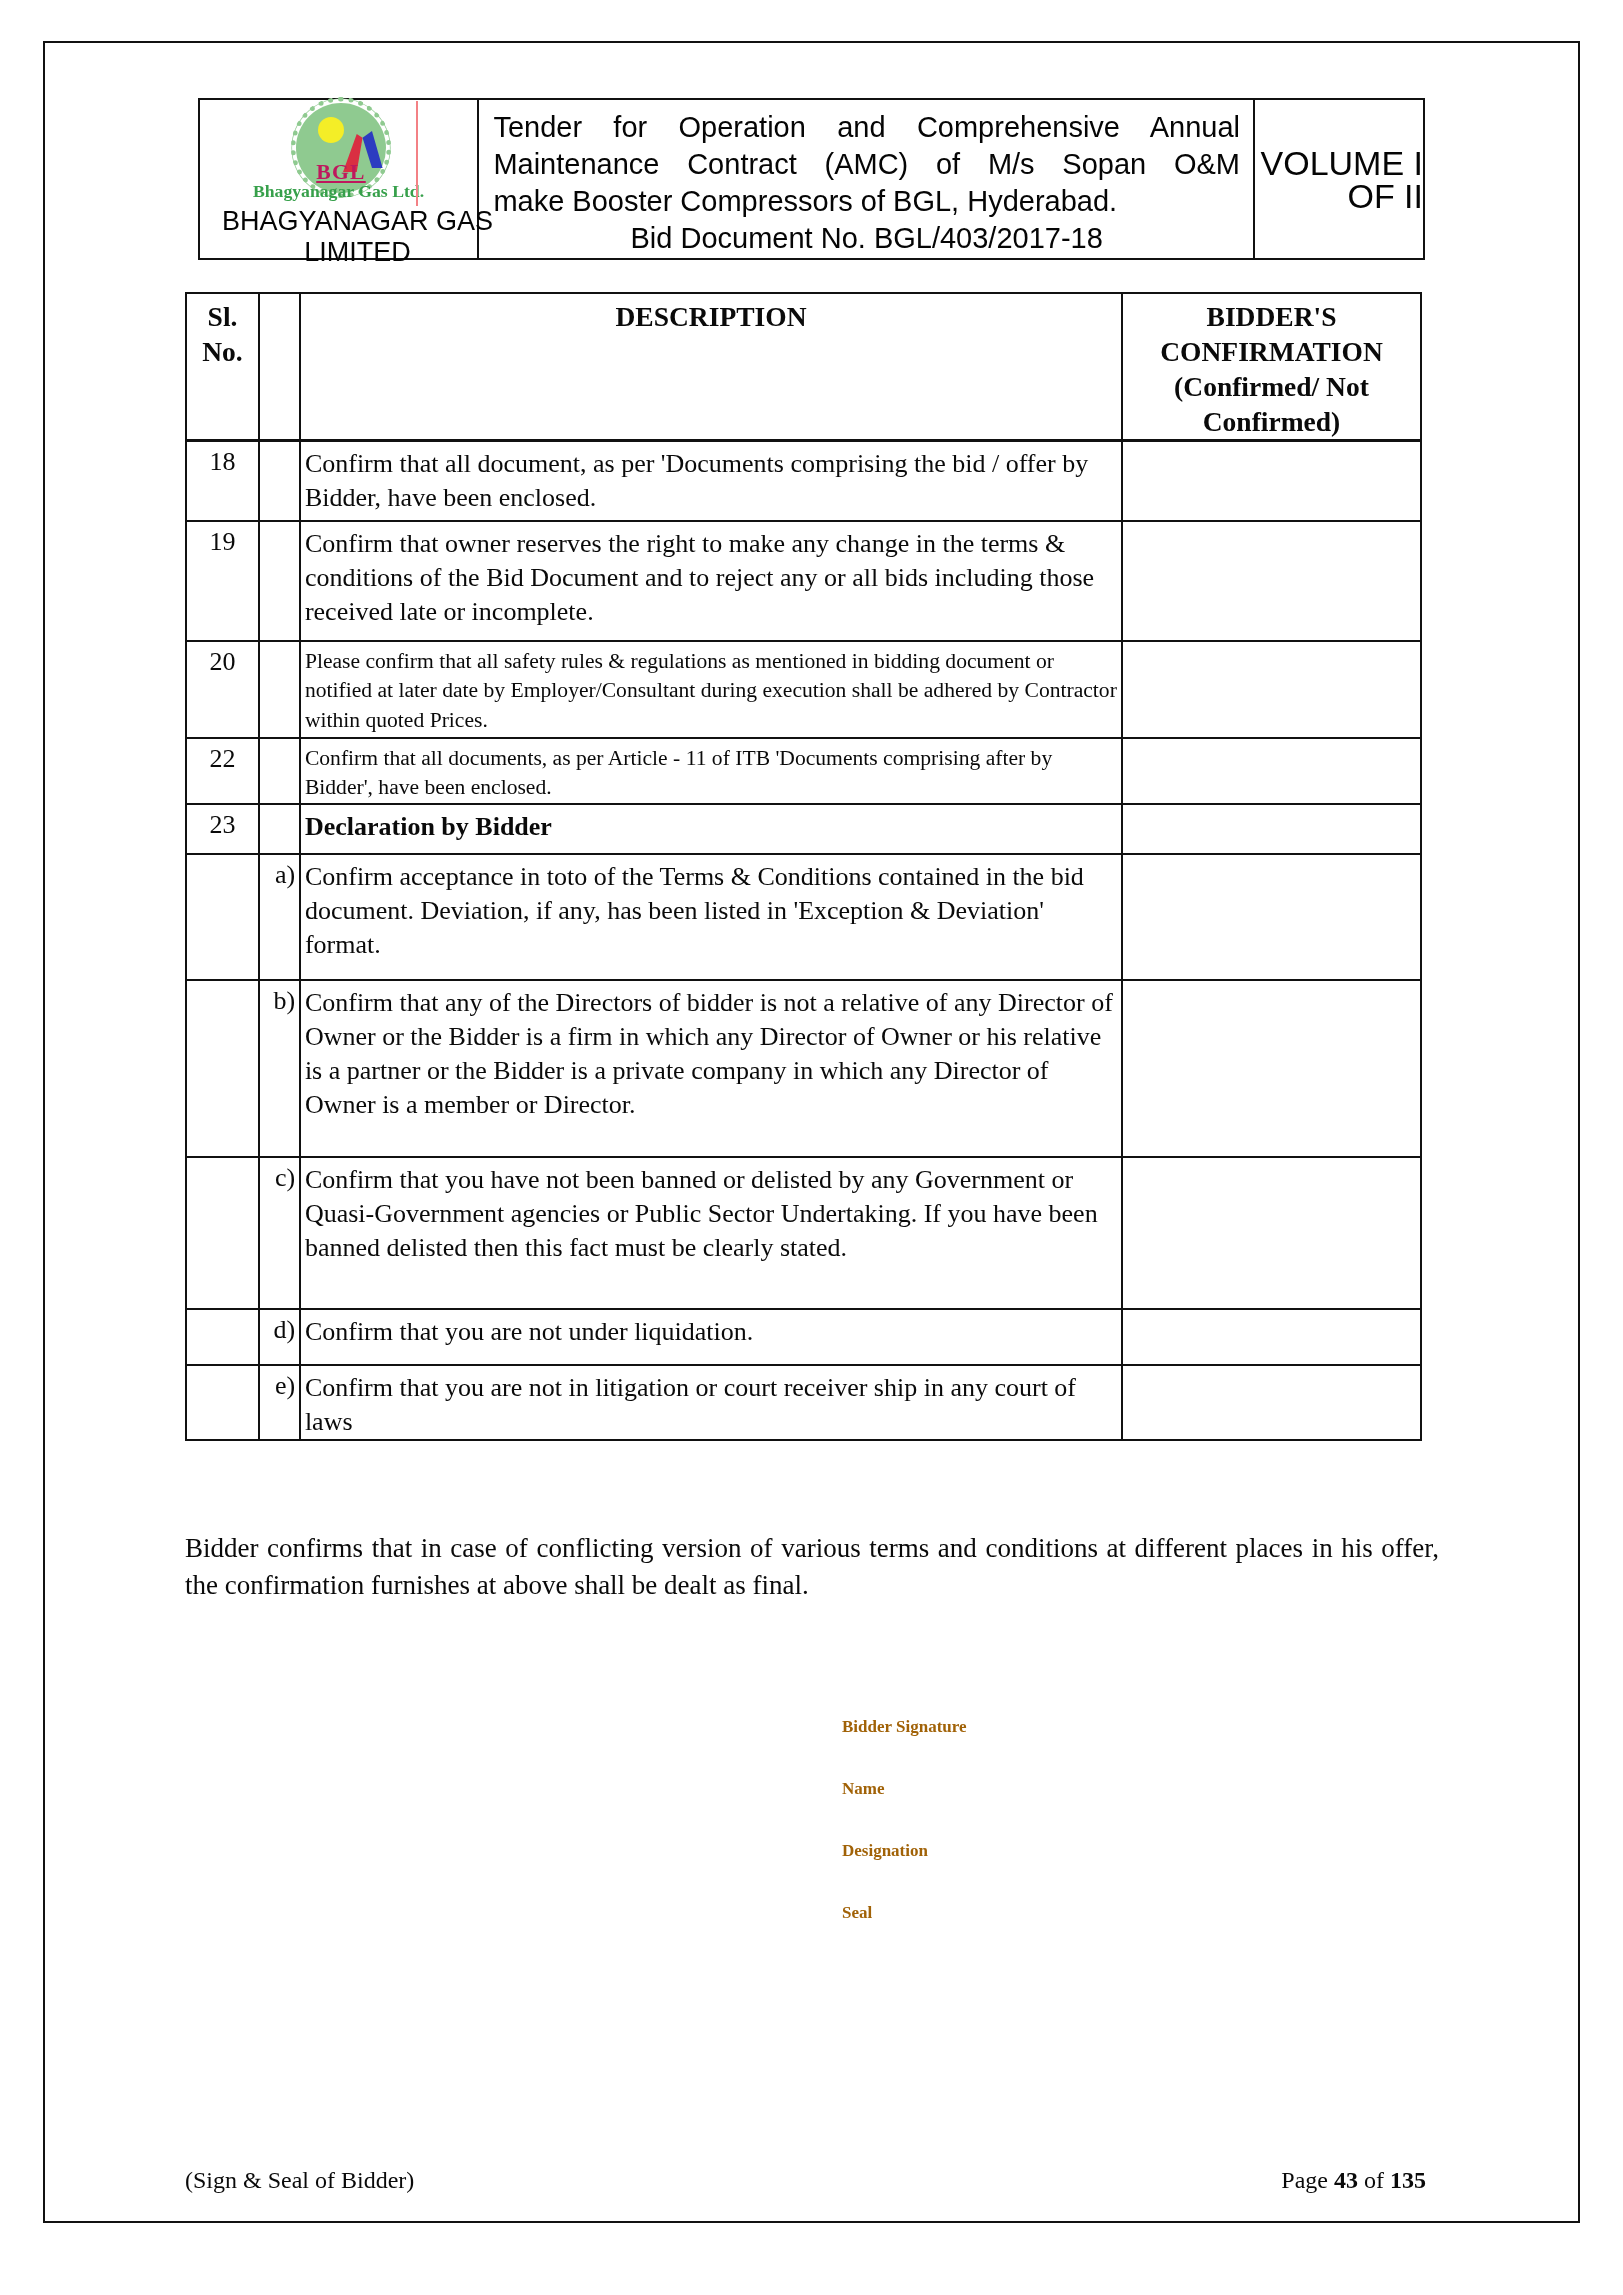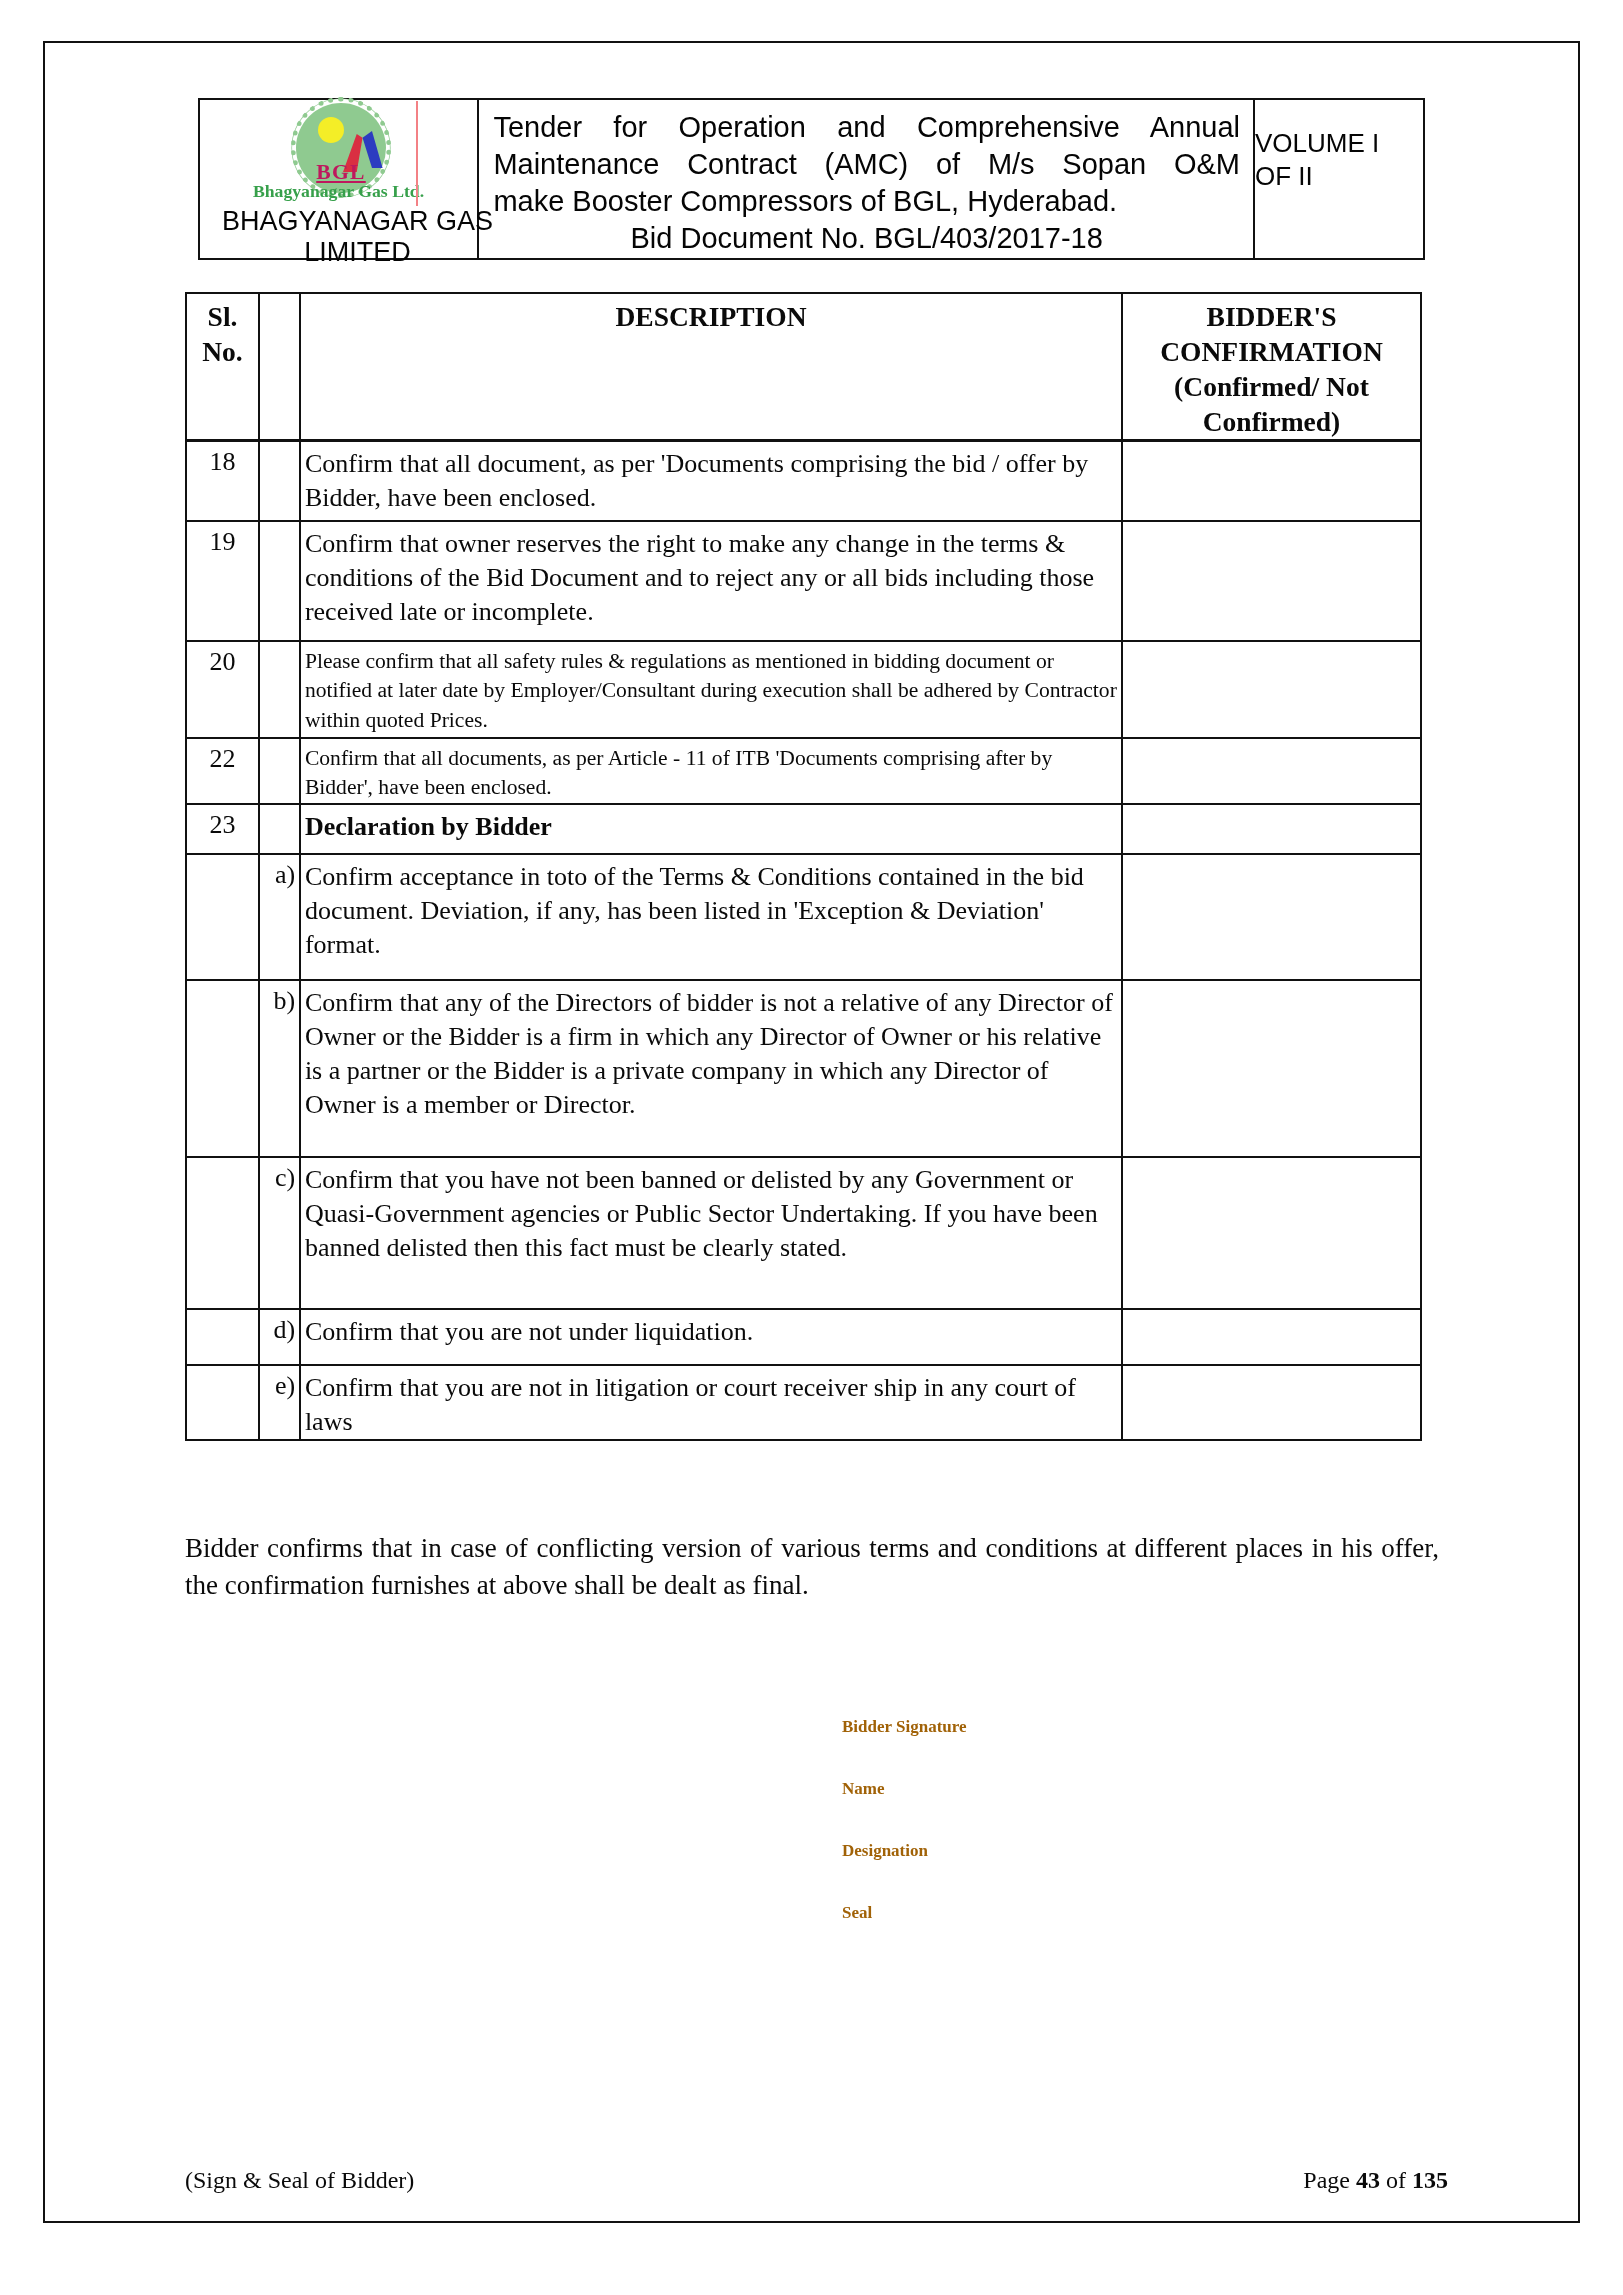--- a/index.html
+++ b/index.html
@@ -39,21 +39,21 @@
     font-family:"Liberation Serif", serif;font-weight:bold;font-size:17.7px;color:#37a04b;}
   .red-line{position:absolute;left:216px;top:1.3px;width:2px;height:105px;background:#f38185;}
   .company{position:absolute;left:0;top:106px;width:315px;text-align:center;
     font-size:27px;line-height:31px;color:#050505;}
   .title-cell{width:776px;flex:none;box-sizing:border-box;border-left:2.6px solid #111;
     padding:9.2px 13px 0 14.4px;font-size:29px;line-height:37px;color:#050505;}
   .tl-just{text-align:justify;text-align-last:justify;}
   .tl-left{text-align:left;}
   .tl-center{text-align:center;}
   .volume-cell{flex:1;box-sizing:border-box;border-left:2.6px solid #111;
-    padding-top:27px;text-align:left;font-size:26px;line-height:33px;color:#050505;}
+    padding-top:47px;text-align:right;font-size:34px;line-height:33px;color:#050505;}
   
   table.main{
     position:absolute;left:185px;top:292px;width:1235px;
     border-collapse:collapse;table-layout:fixed;
   }
   table.main col.c-sl{width:73px;}
   table.main col.c-letter{width:41px;}
   table.main col.c-desc{width:822px;}
   table.main col.c-conf{width:299px;}
   table.main td, table.main th{
@@ -70,21 +70,21 @@
   .small{font-size:21.6px;line-height:29.4px;}
   .boldrow{font-weight:bold;font-size:26px;line-height:34px;padding-left:17px;}
   
   .para{
     position:absolute;left:185px;top:1530px;width:1254px;
     font-size:27px;line-height:37px;text-align:justify;color:#0a0a0a;
   }
   .sig-block{position:absolute;left:842px;top:1714px;font-weight:bold;font-size:17px;color:#a16207;}
   .sig-block .sig-item{height:26px;line-height:26px;margin-bottom:36px;}
   .footer-left{position:absolute;left:185px;top:2167px;font-size:24px;color:#0a0a0a;}
-  .footer-right{position:absolute;right:175px;top:2167px;font-size:24px;color:#0a0a0a;}
+  .footer-right{position:absolute;right:197px;top:2167px;font-size:24px;color:#0a0a0a;}
   .footer-right b{font-weight:bold;}
 </style>
 </head>
 <body>
 
 <div class="page">
   <div class="page-border"></div>
 
   <div class="header-table">
     <div class="logo-cell">

